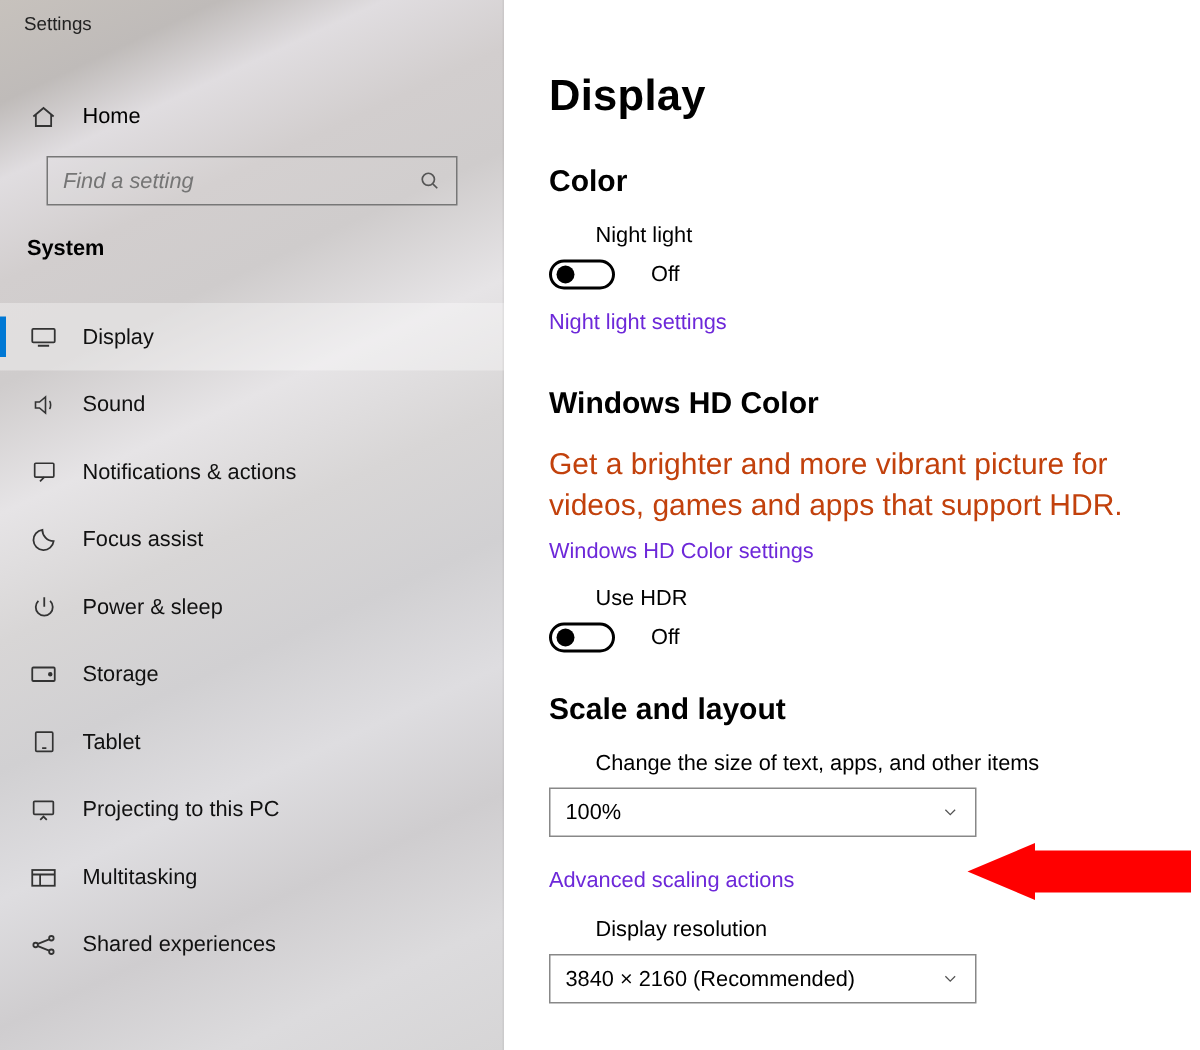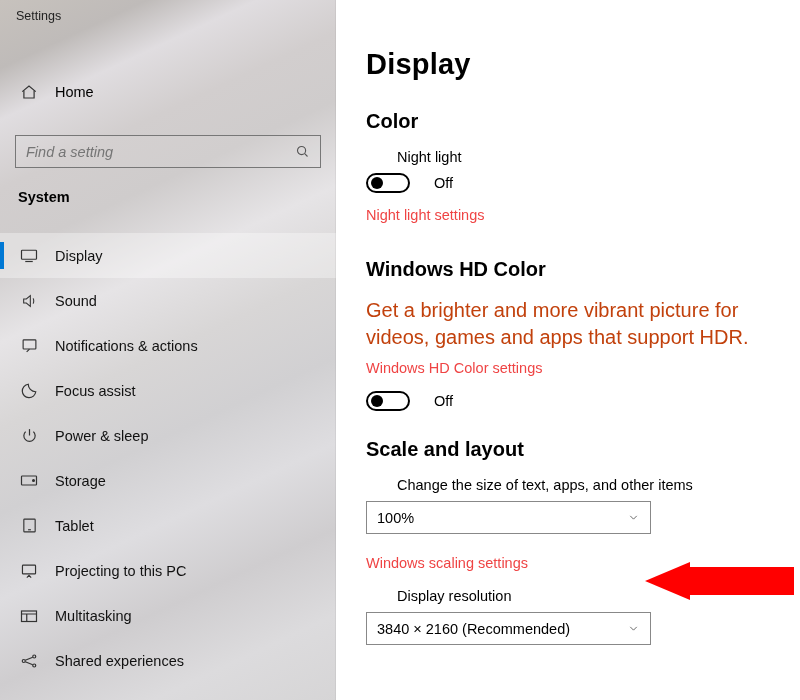--- a/index.html
+++ b/index.html
@@ -5,42 +5,42 @@
     * { margin: 0; padding: 0; box-sizing: border-box; font-family: "Segoe UI", Arial, sans-serif; }
     body { width: 800px; height: 700px; overflow: hidden; display: flex; background: #fff; color: #000; }
     .sidebar {
       width: 336px; height: 700px;
       background: linear-gradient(155deg,#c7c2bd 0%,#bfbbb9 8%,#e0dde0 14%,#d2cece 22%,#cfcccc 30%,#e6e4e6 40%,#d8d6d6 50%,#d1d0d2 60%,#dedde0 70%,#cfcdcf 80%,#dcdbdd 90%,#d6d5d6 100%);
       position: relative;
       padding: 0;
     }
     .sidebar::after{content:"";position:absolute;right:0;top:0;bottom:0;width:1px;background:rgba(0,0,0,0.05);}
     .app-title { font-size: 12.5px; font-weight: 400; padding: 9px 0 0 16px; color:#222;}
-    .home-row { display:flex; align-items:center; gap:17px; padding: 0 0 0 20px; margin-top: 60px; font-size:14.5px; cursor:pointer;}
+    .home-row { display:flex; align-items:center; gap:17px; padding: 0 0 0 20px; margin-top: 46px; font-size:14.5px; cursor:pointer;}
     .home-row .icon{width:18px;display:flex;justify-content:center;}
-    .search-wrap{ padding: 0 15px; margin-top:34px;}
+    .search-wrap{ padding: 0 31px; margin-top:17px;}
     .search{
       width:100%; height:33px; border:1px solid #777; background:rgba(255,255,255,0.05);
       display:flex; align-items:center; padding:0 10px; font-size:14px;
     }
     .search input{ flex:1; border:none; background:transparent; outline:none; font-style:italic; color:#555; font-size:14.5px;}
     .search .sicon{color:#555;}
     .section-label{ font-weight:600; font-size:14.5px; padding: 21px 0 0 18px;}
     .nav{ margin-top:28px; }
     .nav-item{ display:flex; align-items:center; gap:17px; padding: 0 0 0 20px; height:45px; font-size:14.5px; cursor:pointer; position:relative;}
     .nav-item.sel{ background: rgba(255,255,255,0.35); }
     .nav-item.sel::before{content:"";position:absolute;left:0;top:9px;bottom:9px;width:4px;background:#0078d4;}
     .nav-item .icon{width:18px;display:flex;justify-content:center;color:#333;}
     .nav-item .label{color:#111;}
     .main{ flex:1; padding: 48px 0 0 30px; overflow:hidden; }
     .main h1{ font-weight:600; font-size:29px; letter-spacing:0.2px; margin-bottom: 29px;}
     .main h2{ font-weight:600; font-size:20px; margin: 0 0 16px 0;}
     .main .lbl{ font-size:14.5px; margin-bottom:8px;margin-left:31px; }
     .main .desc{ font-size:20px; color:#c2410c; line-height:1.35; margin:4px 0 8px; padding-right:6px;}
-    .main .link{ color:#ef4444; font-size:14.5px; cursor:pointer; display:inline-block; }
+    .main .link{ color:#6d28d9; font-size:14.5px; cursor:pointer; display:inline-block; }
     .toggle-row{ display:flex; align-items:center; gap:24px; margin-bottom:13px;}
     .toggle{ width:44px; height:20px; border:2px solid #000; border-radius:20px; position:relative; cursor:pointer; background:#fff;}
     .toggle::after{content:"";position:absolute;left:3px;top:2px;width:12px;height:12px;border-radius:50%;background:#000;}
     .toggle-lbl{font-size:14.5px;}
     .spacer-md{height:34px;}
     .dropdown{ width:285px; height:33px; border:1px solid #888; display:flex; align-items:center; justify-content:space-between; padding:0 10px 0 10px; font-size:14.5px; cursor:pointer; margin-bottom:20px;}
     .dropdown .chev{color:#555;}
     .arrow{
       position:absolute; left:645px; top:563px; pointer-events:none;
     }
@@ -183,38 +183,39 @@
     <span class="toggle-lbl">Off</span>
   </div>
   <span class="link">Night light settings</span>
 
   <div class="spacer-md"></div>
 
   <h2>Windows HD Color</h2>
   <div class="desc">Get a brighter and more vibrant picture for videos, games and apps that support HDR.</div>
   <span class="link">Windows HD Color settings</span>
   <div style="height:14px"></div>
+  <div class="lbl">Use HDR</div>
   <div class="toggle-row">
     <div class="toggle"></div>
     <span class="toggle-lbl">Off</span>
   </div>
 
   <div style="height:14px"></div>
 
   <h2>Scale and layout</h2>
   <div class="lbl" style="margin-top:6px">Change the size of text, apps, and other items</div>
   <div class="dropdown">
     <span>100%</span>
     <span class="chev">
       <svg width="13" height="13" viewBox="0 0 24 24" fill="none" stroke="#555" stroke-width="1.6">
           <path d="M6 9l6 6 6-6"></path>
         </svg>
     </span>
   </div>
-  <span class="link">Windows scaling settings</span>
+  <span class="link">Advanced scaling actions</span>
   <div style="height:16px"></div>
   <div class="lbl">Display resolution</div>
   <div class="dropdown">
     <span>3840 × 2160 (Recommended)</span>
     <span class="chev">
       <svg width="13" height="13" viewBox="0 0 24 24" fill="none" stroke="#555" stroke-width="1.6">
           <path d="M6 9l6 6 6-6"></path>
         </svg>
     </span>
   </div>

